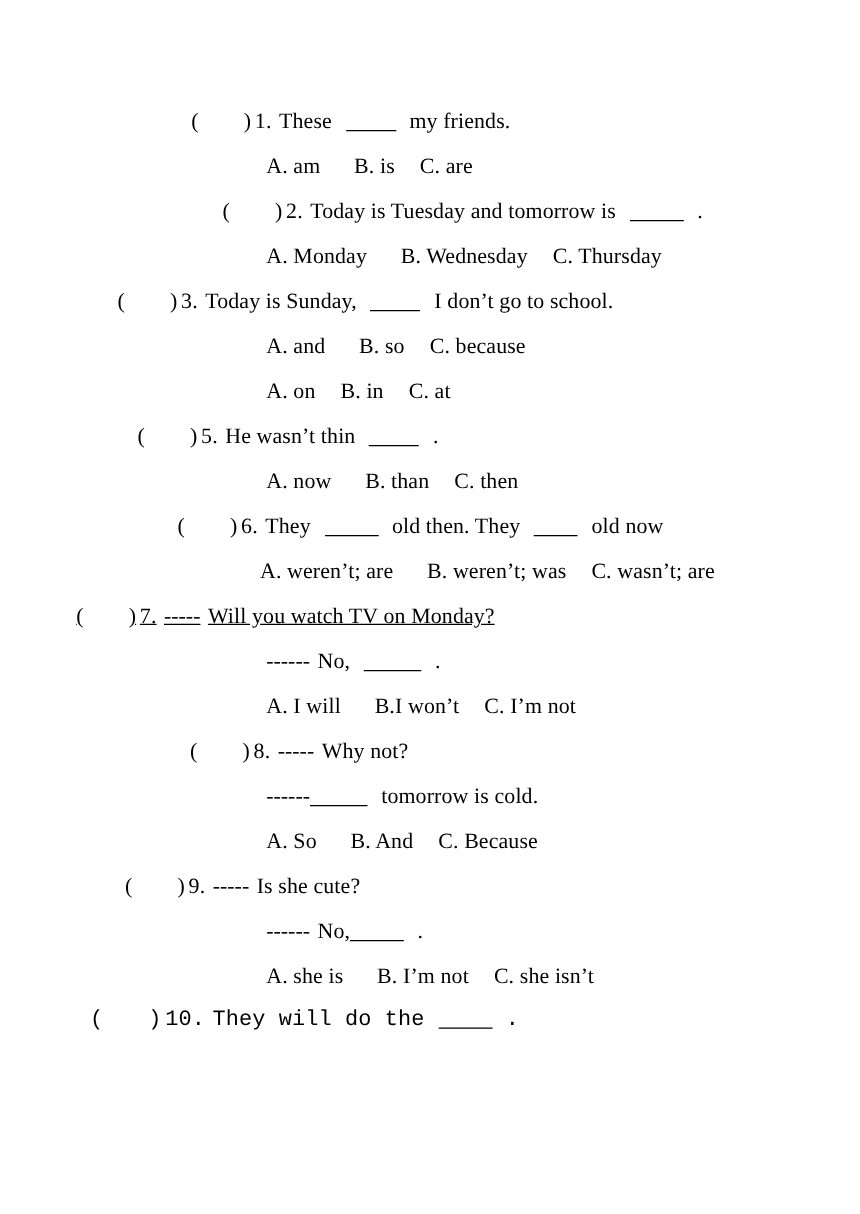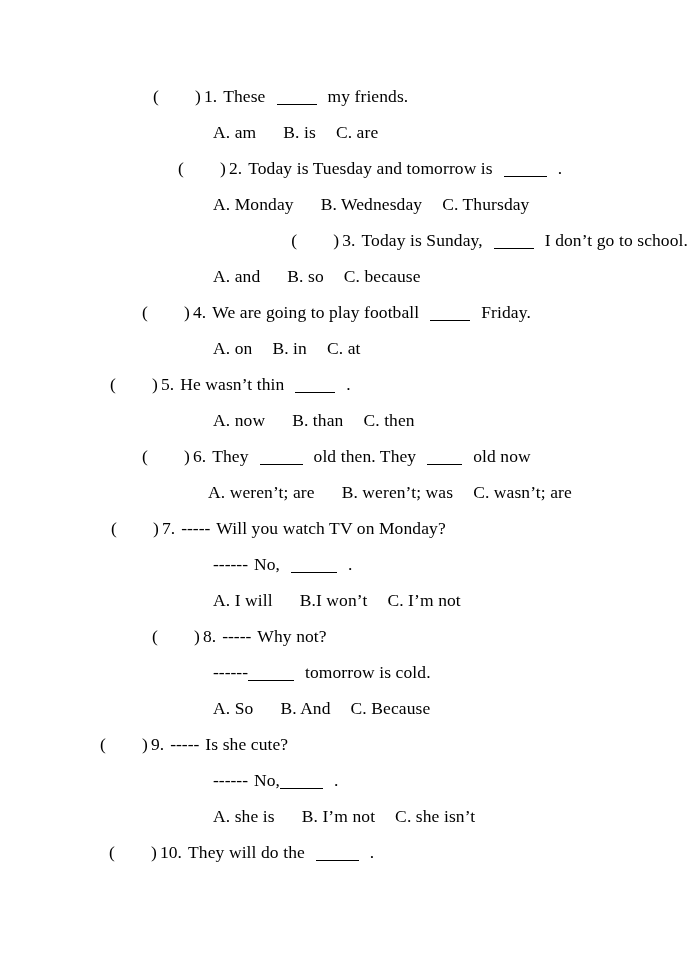--- a/index.html
+++ b/index.html
@@ -92,32 +92,29 @@
     <div class="q-block">
       <div class="q-line" style="padding-left:142px;margin-left:36px;">
         <span>(</span><span class="paren-gap"></span><span>)</span><span class="qnum">2.</span><span class="sp"></span><span>Today is Tuesday and tomorrow is</span><span class="sp-lg"></span><span class="blank blank-w43"></span><span class="sp-lg"></span><span>.</span>
       </div>
       <div class="opt-line">
         <span>A. Monday</span><span class="opt-gap-lg"></span><span>B. Wednesday</span><span class="opt-gap-md"></span><span>C. Thursday</span>
       </div>
     </div>
 
     <div class="q-block">
-      <div class="q-line" style="padding-left:94px;text-align:right;">
+      <div class="q-line" style="padding-left:94px;">
         <span>(</span><span class="paren-gap"></span><span>)</span><span class="qnum">3.</span><span class="sp"></span><span>Today is Sunday,</span><span class="sp-lg"></span><span class="blank blank-w40"></span><span class="sp-lg"></span><span>I don’t go to school.</span>
       </div>
       <div class="opt-line">
         <span>A. and</span><span class="opt-gap-lg"></span><span>B. so</span><span class="opt-gap-md"></span><span>C. because</span>
       </div>
     </div>
 
     <div class="q-block">
-      <div class="q-line" style="padding-left:142px;">
-        <span>(</span><span class="paren-gap"></span><span>)</span><span class="qnum">4.</span><span class="sp"></span><span>We are going to play football</span><span class="sp-lg"></span><span class="blank blank-w40"></span><span class="sp-lg"></span><span>Friday.</span>
-      </div>
       <div class="opt-line">
         <span>A. on</span><span class="opt-gap-md"></span><span>B. in</span><span class="opt-gap-md"></span><span>C. at</span>
       </div>
     </div>
 
     <div class="q-block">
       <div class="q-line" style="padding-left:110px;">
         <span>(</span><span class="paren-gap"></span><span>)</span><span class="qnum">5.</span><span class="sp"></span><span>He wasn’t thin</span><span class="sp-lg"></span><span class="blank blank-w40"></span><span class="sp-lg"></span><span>.</span>
       </div>
       <div class="opt-line">
@@ -128,21 +125,21 @@
     <div class="q-block">
       <div class="q-line" style="padding-left:142px;">
         <span>(</span><span class="paren-gap"></span><span>)</span><span class="qnum">6.</span><span class="sp"></span><span>They</span><span class="sp-lg"></span><span class="blank blank-w43"></span><span class="sp-lg"></span><span>old then. They</span><span class="sp-lg"></span><span class="blank blank-w35"></span><span class="sp-lg"></span><span>old now</span>
       </div>
       <div class="opt-line" style="padding-left:208px;">
         <span>A. weren’t; are</span><span class="opt-gap-lg"></span><span>B. weren’t; was</span><span class="opt-gap-md"></span><span>C. wasn’t; are</span>
       </div>
     </div>
 
     <div class="q-block">
-      <div class="q-line" style="padding-left:111px;">
+      <div class="q-line" style="padding-left:61px;text-decoration:underline;">
         <span>(</span><span class="paren-gap"></span><span>)</span><span class="qnum">7.</span><span class="sp"></span><span class="dash">-----</span><span class="sp"></span><span>Will you watch TV on Monday?</span>
       </div>
       <div class="sub-line">
         <span class="dash">------</span><span class="sp"></span><span>No,</span><span class="sp-lg"></span><span class="blank blank-w46"></span><span class="sp-lg"></span><span>.</span>
       </div>
       <div class="opt-line">
         <span>A. I will</span><span class="opt-gap-lg"></span><span>B.I won’t</span><span class="opt-gap-md"></span><span>C. I’m not</span>
       </div>
     </div>
 
@@ -164,19 +161,19 @@
       </div>
       <div class="sub-line">
         <span class="dash">------</span><span class="sp"></span><span>No,</span><span class="blank blank-w43"></span><span class="sp-lg"></span><span>.</span>
       </div>
       <div class="opt-line">
         <span>A. she is</span><span class="opt-gap-lg"></span><span>B. I’m not</span><span class="opt-gap-md"></span><span>C. she isn’t</span>
       </div>
     </div>
 
     <div class="q-block">
-      <div class="q-line" style="padding-left:109px;">
+      <div class="q-line" style="padding-left:72px;font-family:Liberation Mono, monospace;">
         <span>(</span><span class="paren-gap"></span><span>)</span><span class="qnum">10.</span><span class="sp"></span><span>They will do the</span><span class="sp-lg"></span><span class="blank blank-w43"></span><span class="sp-lg"></span><span>.</span>
       </div>
     </div>
 
   </div>
 </div>
 
 </body></html>

